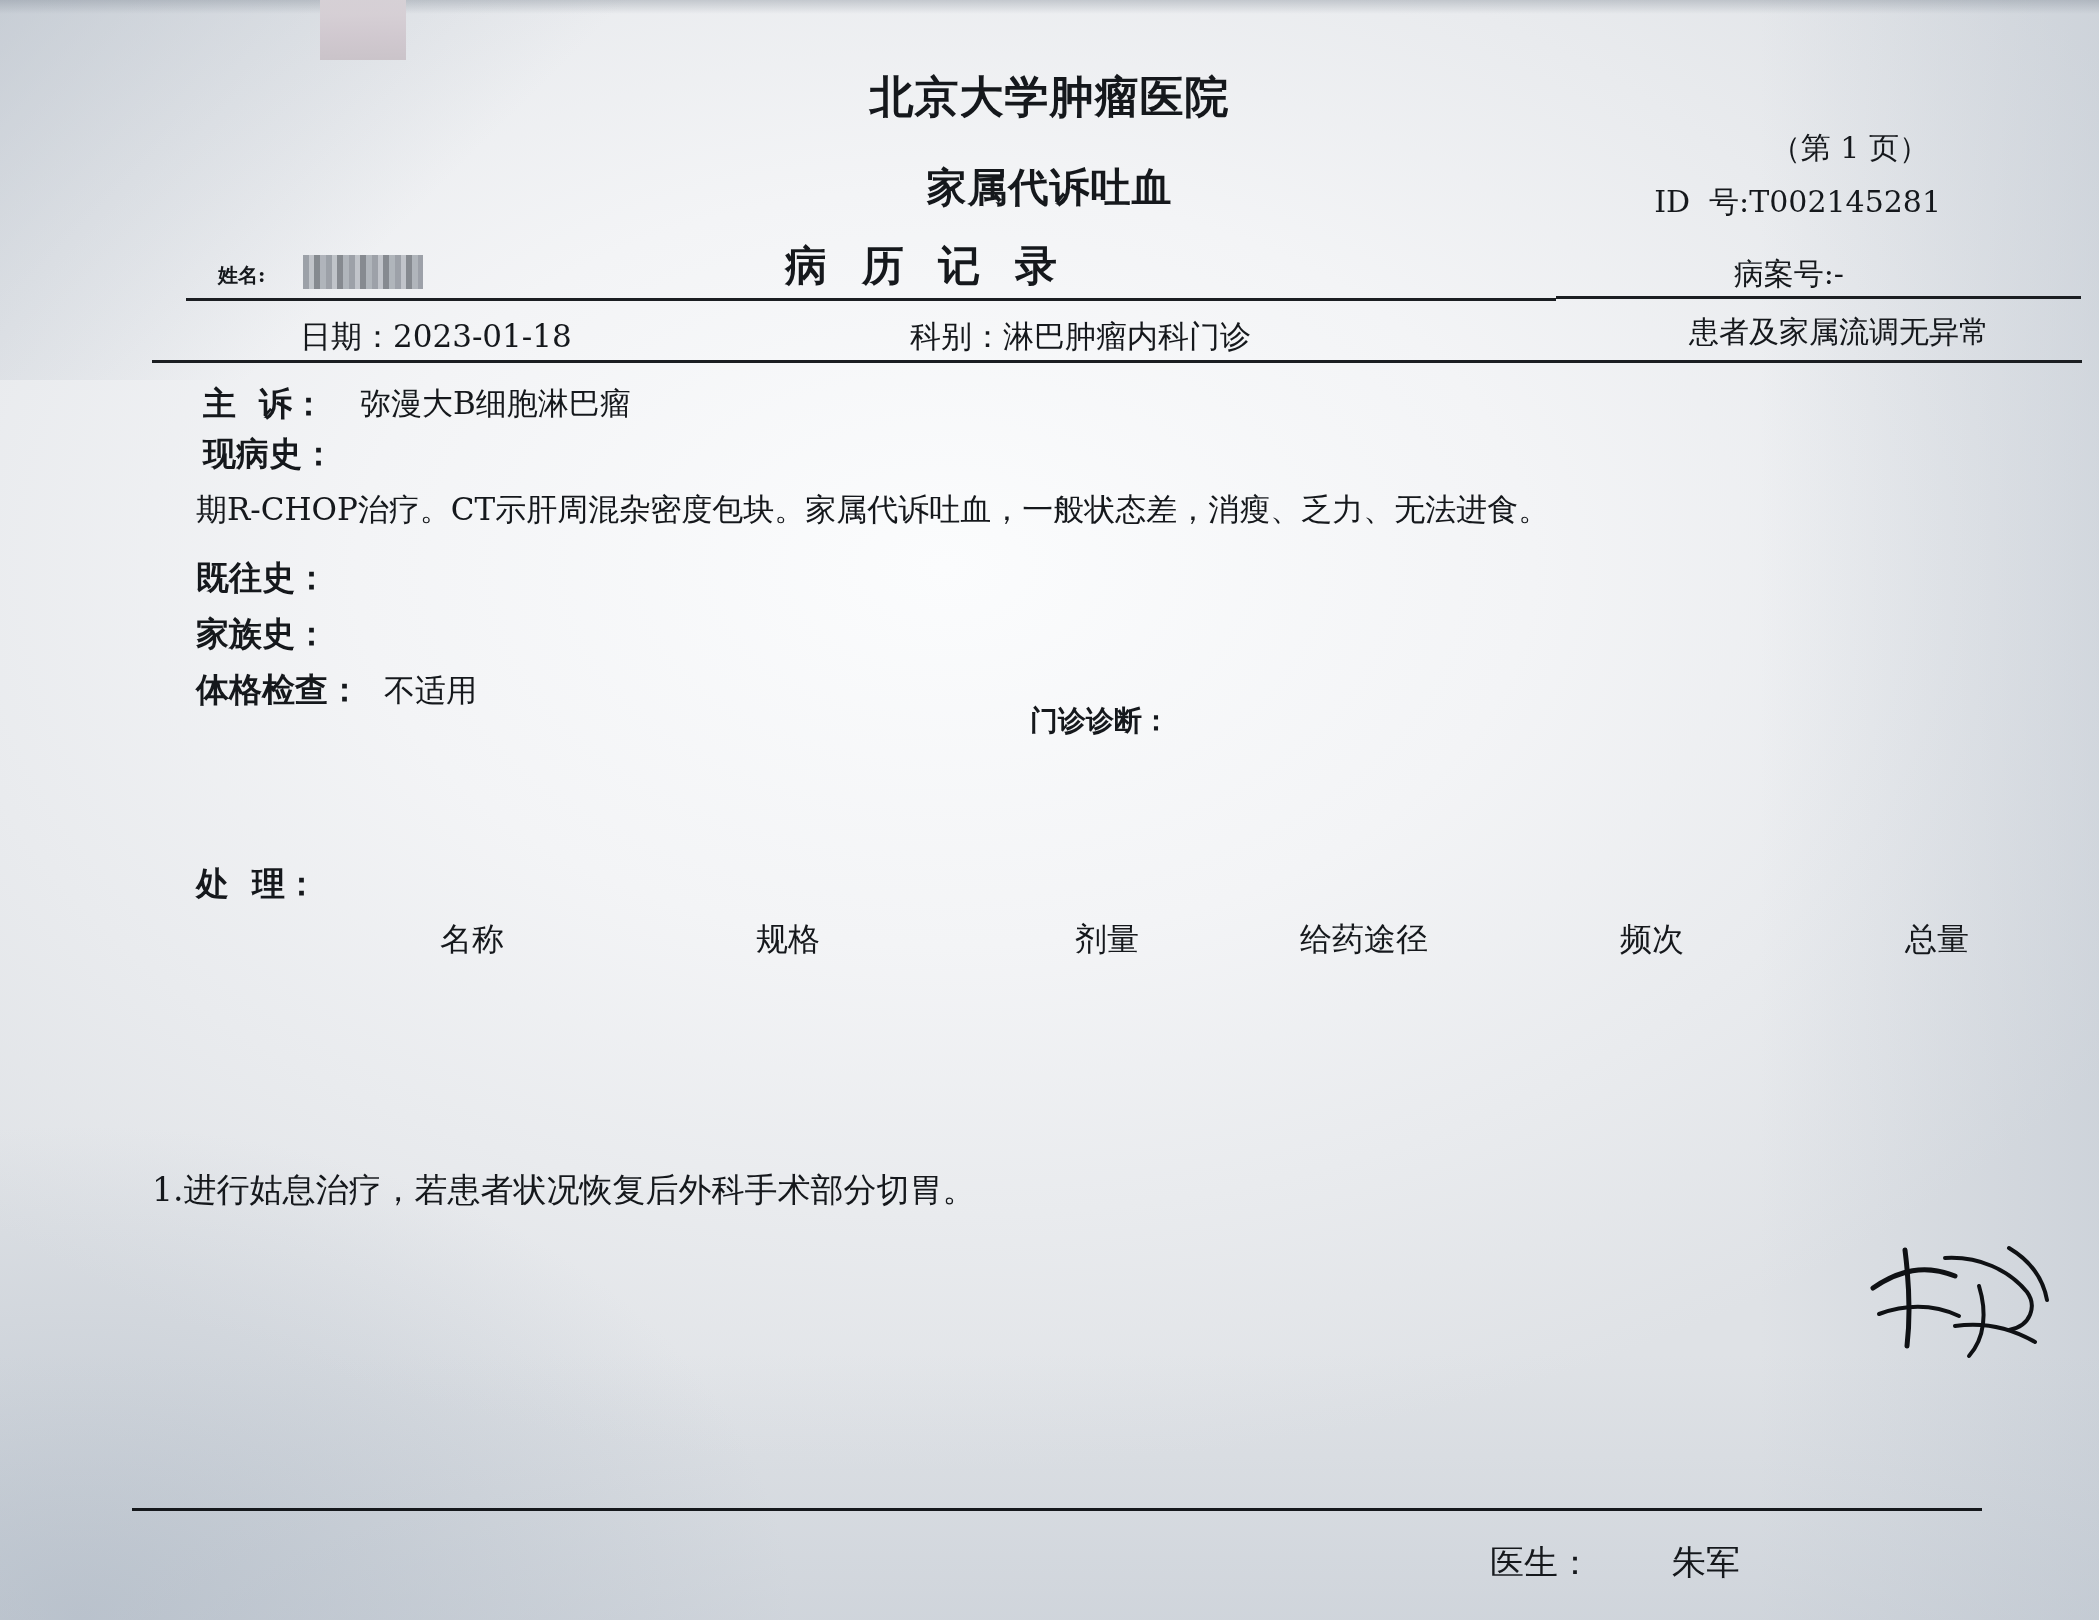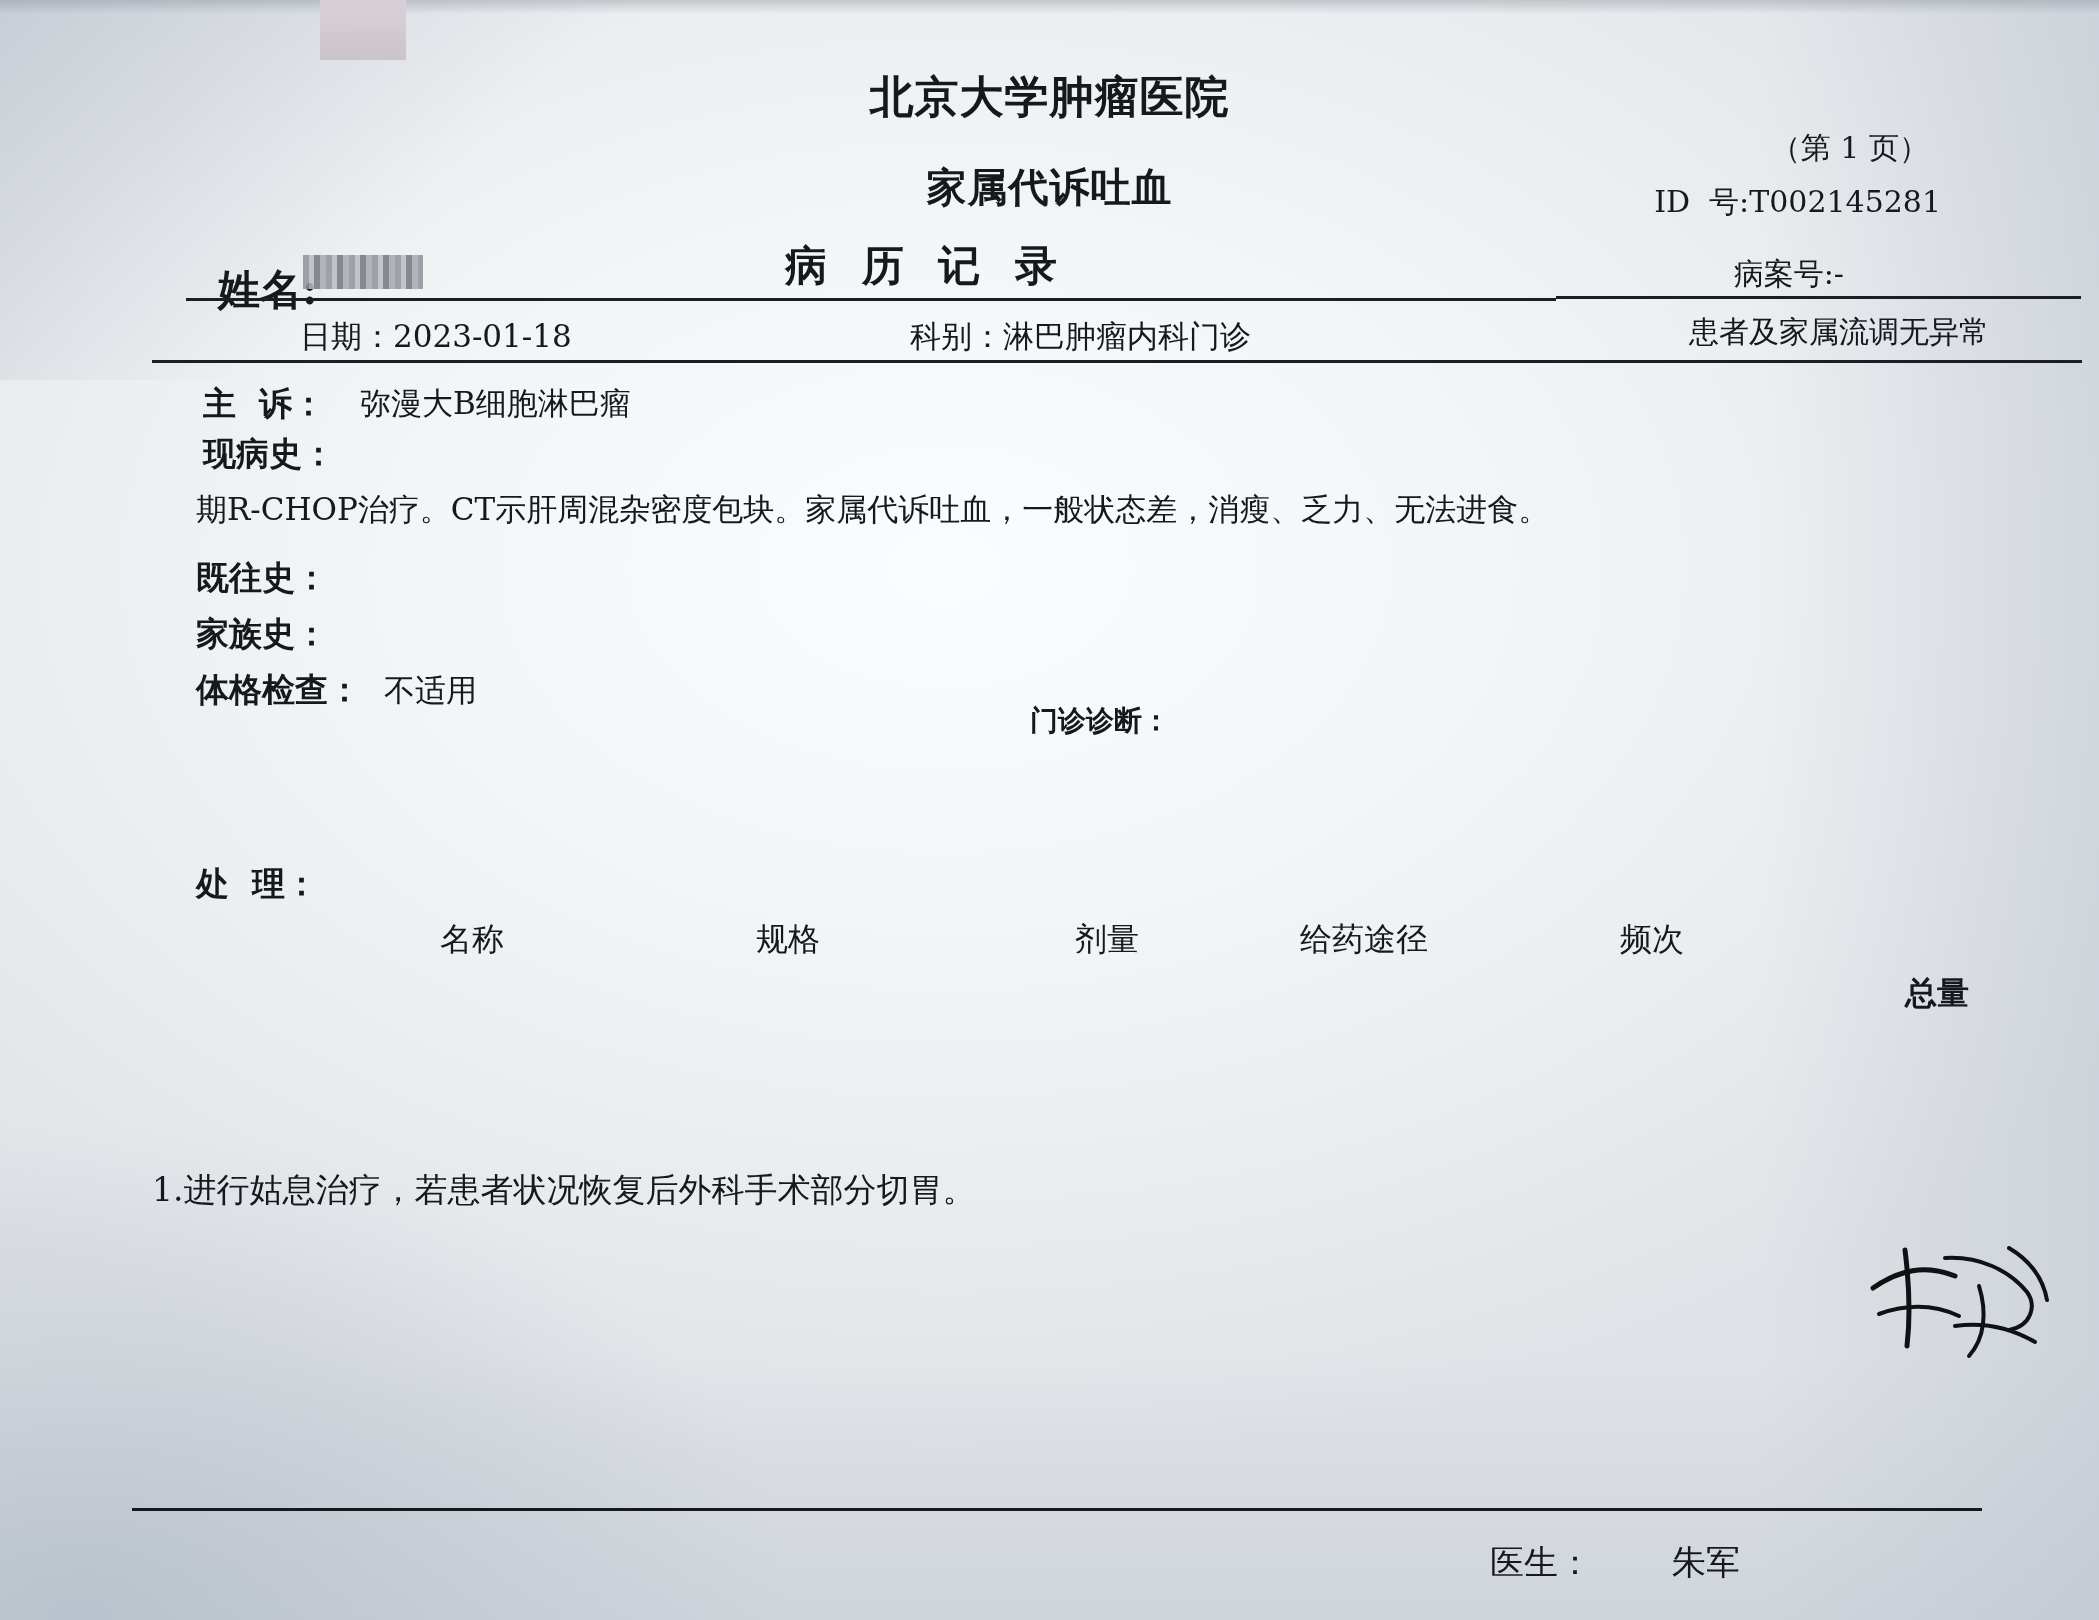--- a/index.html
+++ b/index.html
@@ -98,21 +98,21 @@
     right: 255px; top: 254px;
     font-size: 30px;
   }
   .epi-note {
     right: 110px; top: 312px;
     font-size: 30px;
   }
 
   .name-label {
     left: 218px; top: 262px;
-    font-size: 42px;
+    font-size: 20px;
     font-weight: 700;
   }
   .name-redaction {
     position: absolute;
     left: 303px; top: 255px;
     width: 120px; height: 34px;
     background: repeating-linear-gradient(90deg,#8f949c 0 6px,#b9bdc3 6px 11px,#74797f 11px 17px,#a6abb2 17px 23px);
     opacity: .85;
     filter: blur(0.6px);
   }
@@ -177,21 +177,21 @@
   .dx-item  { left: 1160px; top: 792px; font-size: 32px; }
 
   .treat-label { left: 196px; top: 862px; }
 
   .col-hdr { font-size: 32px; }
   .col-name  { left: 440px;  top: 918px; }
   .col-spec  { left: 756px;  top: 918px; }
   .col-dose  { left: 1075px; top: 918px; }
   .col-route { left: 1300px; top: 918px; }
   .col-freq  { left: 1620px; top: 918px; }
-  .col-total { left: 1905px; top: 972px; font-weight: bold; }
+  .col-total { left: 1905px; top: 918px; }
 
   .note-1 { left: 152px; top: 1168px; font-size: 33px; }
 
   .footer-rule {
     position: absolute;
     left: 132px; top: 1508px;
     width: 1850px; height: 3px;
     background: #15181c;
   }
   .doctor-label { left: 1490px; top: 1540px; font-size: 34px; }

